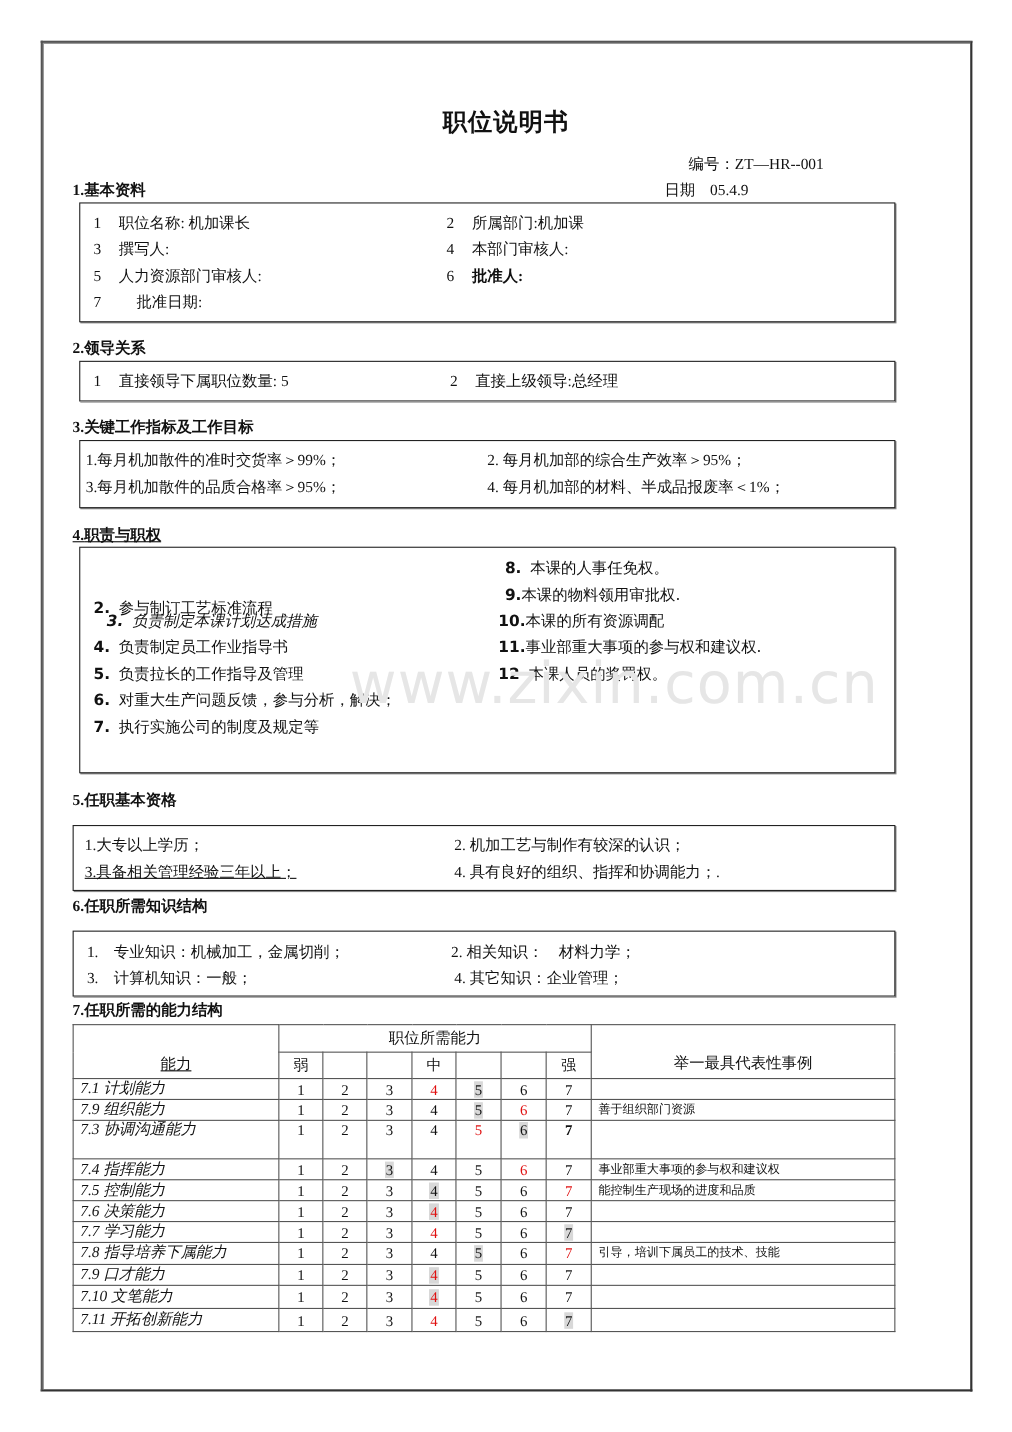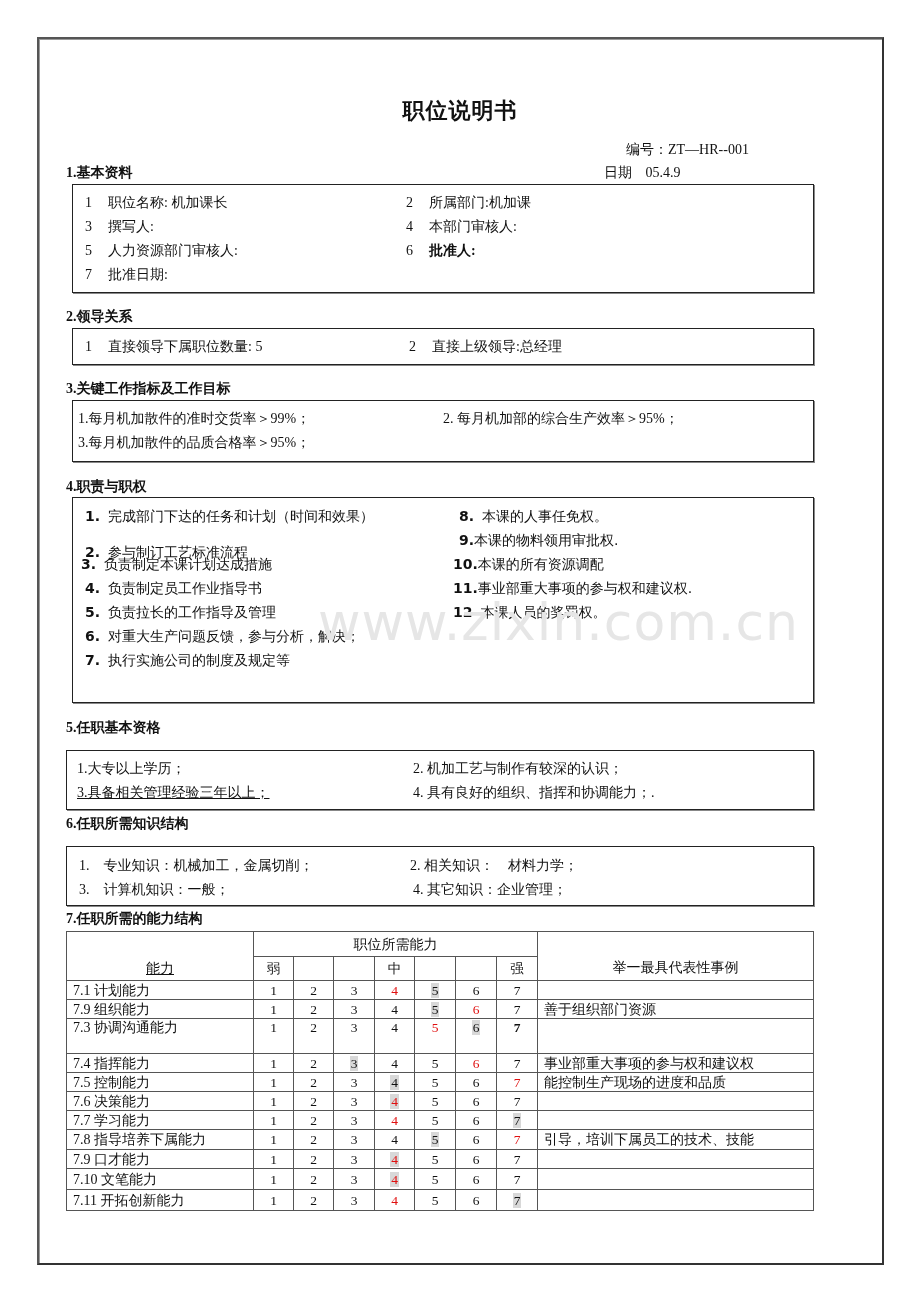--- a/index.html
+++ b/index.html
@@ -16,22 +16,22 @@
   .sec-h .num { font-family: "Liberation Serif", serif; }
   .box { border: 1px solid #222; box-shadow: 1px 1px 0 #888; left: 72px; width: 740px; }
   .line { position: absolute; font-size: 14px; white-space: nowrap; }
   .duty { font-family: "DejaVu Sans", sans-serif; font-size: 14px; }
   .duty .n { font-weight: bold; }
   .watermark { position: absolute; left: 318px; top: 592px; font-family: "DejaVu Sans", sans-serif;
                font-size: 52px; color: #e6e6e6; letter-spacing: 1px; pointer-events: none; }
   table.ability { position: absolute; left: 66px; top: 931px; width: 747px; border-collapse: collapse;
                   font-size: 13.5px; table-layout: fixed; }
   table.ability td { border: 1px solid #555; padding: 0; text-align: center; line-height: 17px; }
-  table.ability td.name { text-align: left; padding-left: 6px; font-size: 14px; }
-  table.ability td.ex { text-align: left; padding-left: 6px; font-size: 14px; }
+  table.ability td.name { text-align: left; padding-left: 6px; font-size: 14px; font-style: italic; }
+  table.ability td.ex { text-align: left; padding-left: 6px; font-size: 11px; }
   .red { color: #e01010; }
   .hl { background: #d8d8d8; padding: 0 1px; }
   .bold { font-weight: bold; }
 </style>
 </head>
 <body>
 
 <div class="frame"></div>
 
 <div class="abs title">职位说明书</div>
@@ -44,47 +44,47 @@
 <div class="abs sec-h" style="top:164px;">
   <span class="num">1.</span><span>基本资料</span>
 </div>
 <div class="abs box" style="top:184px; height:107px;">
   <div class="line" style="left:12px; top:9px;"><span>1</span><span style="margin-left:16px;">职位名称: 机加课长</span></div>
   <div class="line" style="left:333px; top:9px;"><span>2</span><span style="margin-left:16px;">所属部门:机加课</span></div>
   <div class="line" style="left:12px; top:33px;"><span>3</span><span style="margin-left:16px;">撰写人:</span></div>
   <div class="line" style="left:333px; top:33px;"><span>4</span><span style="margin-left:16px;">本部门审核人:</span></div>
   <div class="line" style="left:12px; top:57px;"><span>5</span><span style="margin-left:16px;">人力资源部门审核人:</span></div>
   <div class="line" style="left:333px; top:57px;"><span>6</span><span style="margin-left:16px;font-weight:bold;">批准人:</span></div>
-  <div class="line" style="left:12px; top:81px;"><span>7</span><span style="margin-left:16px;text-align:center;">批准日期:</span></div>
+  <div class="line" style="left:12px; top:81px;"><span>7</span><span style="margin-left:32px;text-align:center;">批准日期:</span></div>
 </div>
 
 <div class="abs sec-h" style="top:308px;">
   <span class="num">2.</span><span>领导关系</span>
 </div>
 <div class="abs box" style="top:328px; height:35px;">
   <div class="line" style="left:12px; top:9px;"><span>1</span><span style="margin-left:16px;">直接领导下属职位数量: 5</span></div>
   <div class="line" style="left:336px; top:9px;"><span>2</span><span style="margin-left:16px;">直接上级领导:总经理</span></div>
 </div>
 
 <div class="abs sec-h" style="top:380px;">
   <span class="num">3.</span><span>关键工作指标及工作目标</span>
 </div>
 <div class="abs box" style="top:400px; height:60px;">
   <div class="line" style="left:5px; top:9px;">1.每月机加散件的准时交货率＞99%；</div>
   <div class="line" style="left:370px; top:9px;">2. 每月机加部的综合生产效率＞95%；</div>
   <div class="line" style="left:5px; top:33px;">3.每月机加散件的品质合格率＞95%；</div>
-</div>
-
-<div class="abs sec-h" style="top:478px;">
+  <div class="line" style="left:370px; top:33px;">4. 每月机加部的材料、半成品报废率＜1%；</div>
+</div>
+
+<div class="abs sec-h" style="top:478px;text-decoration:underline;">
   <span class="num">4.</span><span>职责与职权</span>
 </div>
 <div class="abs box" style="top:497px; height:204px;">
-  <div class="line duty" style="left:12px; top:10px;"><span class="n">1.</span><span style="margin-left:8px;">完成部门下达的任务和计划（时间和效果）</span></div>
   <div class="line duty" style="left:12px; top:46px;"><span class="n">2.</span><span style="margin-left:8px;">参与制订工艺标准流程</span></div>
-  <div class="line duty" style="left:8px; top:58px;"><span class="n">3.</span><span style="margin-left:8px;">负责制定本课计划达成措施</span></div>
+  <div class="line duty" style="left:24px; top:58px;font-style:italic;"><span class="n">3.</span><span style="margin-left:8px;">负责制定本课计划达成措施</span></div>
   <div class="line duty" style="left:12px; top:82px;"><span class="n">4.</span><span style="margin-left:8px;">负责制定员工作业指导书</span></div>
   <div class="line duty" style="left:12px; top:106px;"><span class="n">5.</span><span style="margin-left:8px;">负责拉长的工作指导及管理</span></div>
   <div class="line duty" style="left:12px; top:130px;"><span class="n">6.</span><span style="margin-left:8px;">对重大生产问题反馈，参与分析，解决；</span></div>
   <div class="line duty" style="left:12px; top:154px;"><span class="n">7.</span><span style="margin-left:8px;">执行实施公司的制度及规定等</span></div>
 
   <div class="line duty" style="left:386px; top:10px;"><span class="n">8.</span><span style="margin-left:8px;">本课的人事任免权。</span></div>
   <div class="line duty" style="left:386px; top:34px;"><span class="n">9.</span><span>本课的物料领用审批权.</span></div>
   <div class="line duty" style="left:380px; top:58px;"><span class="n">10.</span><span>本课的所有资源调配</span></div>
   <div class="line duty" style="left:380px; top:82px;"><span class="n">11.</span><span>事业部重大事项的参与权和建议权.</span></div>
   <div class="line duty" style="left:380px; top:106px;"><span class="n">12</span><span style="margin-left:8px;">本课人员的奖罚权。</span></div>

